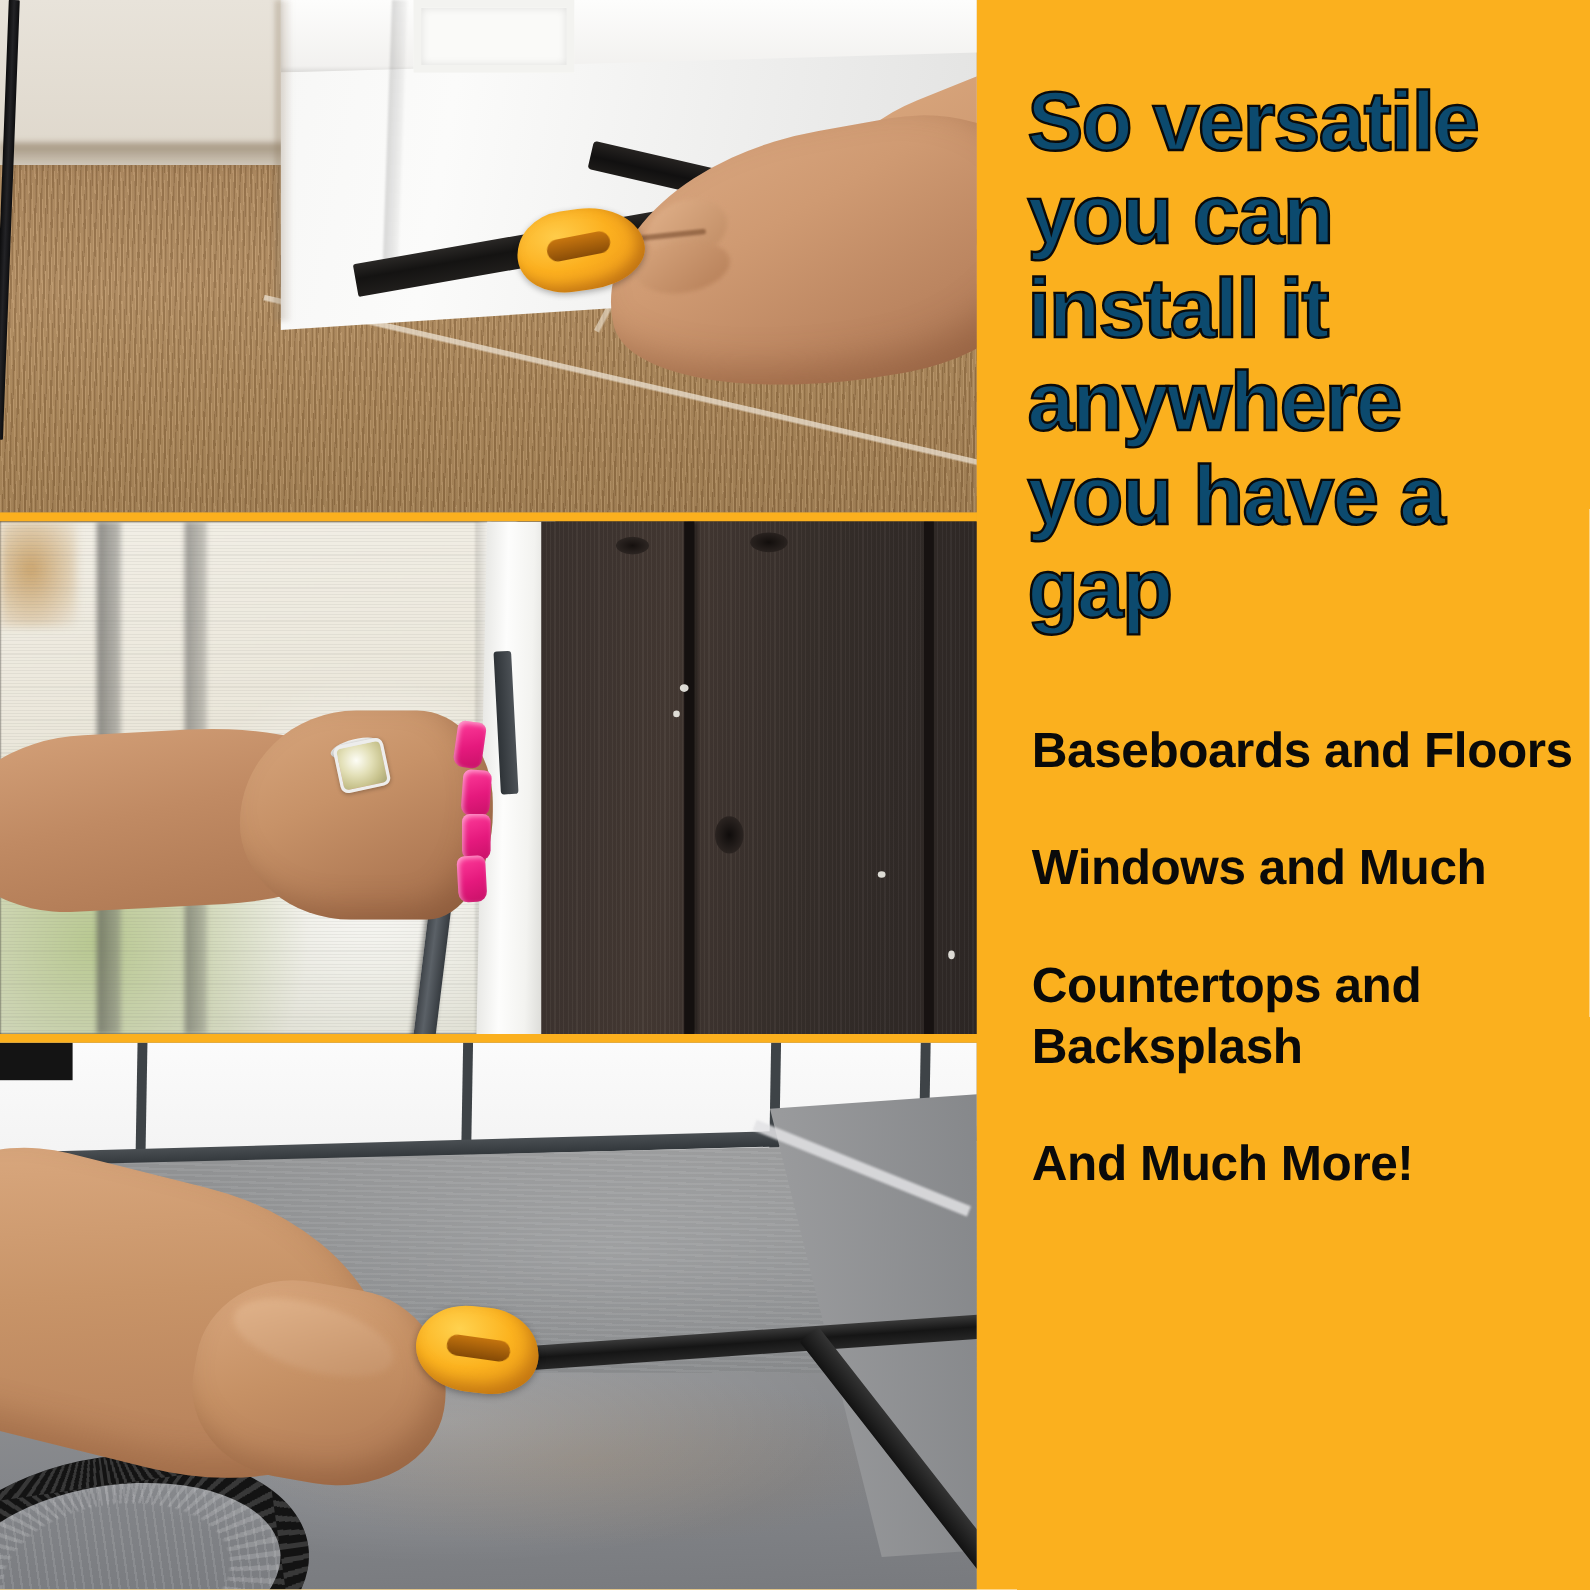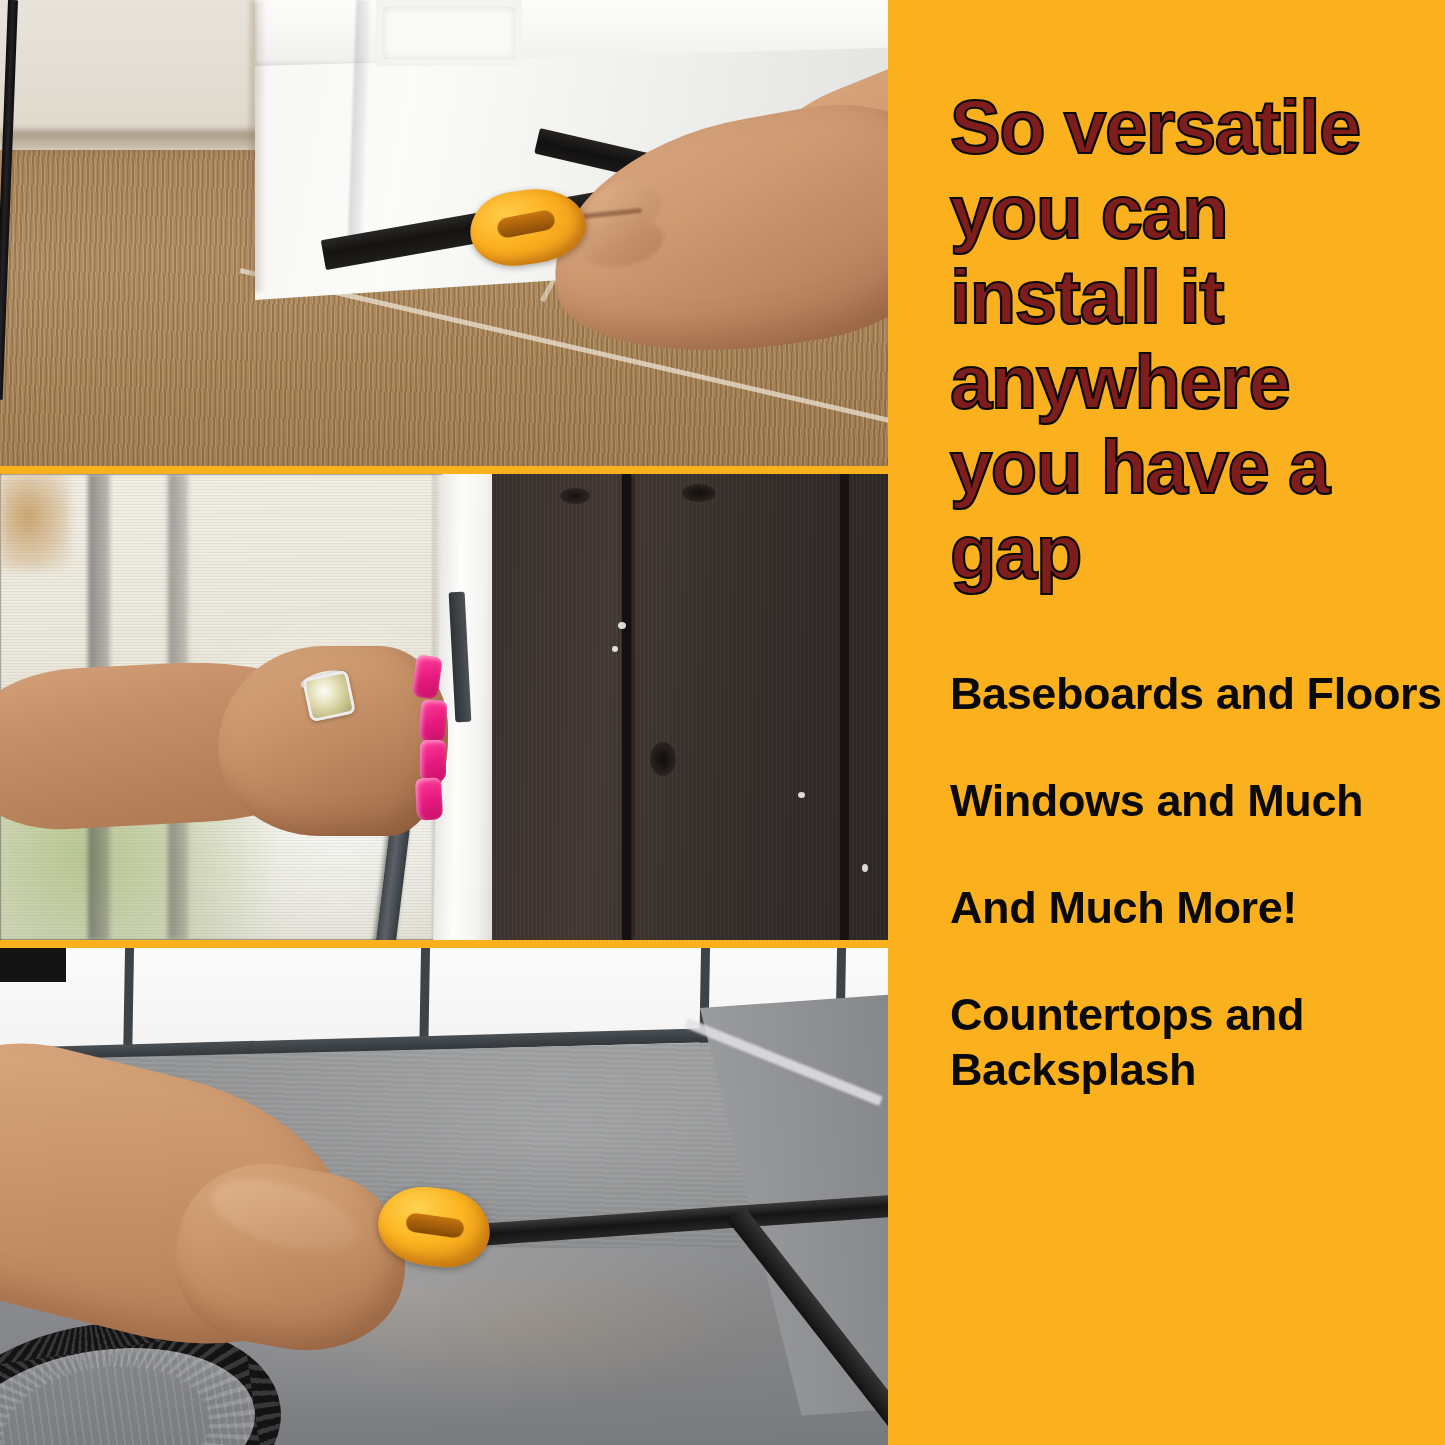--- a/index.html
+++ b/index.html
@@ -579,36 +579,36 @@
     left: 888px; top: 0;
     width: 557px; height: 1445px;
     background: #fbb01e;
   }
 
   .headline {
     position: absolute;
     left: 46px;
     top: 68px;
     width: 480px;
-    margin: 16px;
-    color: #7f1d1d;
+    margin: 0;
+    color: #0c4a6e;
     font-family: "Liberation Sans", sans-serif;
     font-weight: 700;
     font-size: 76px;
     line-height: 85px;
     letter-spacing: -1.4px;
     -webkit-text-stroke: 2.2px #0a0a0a;
   }
 
   .feature-list {
     position: absolute;
     left: 46px;
     top: 650px;
     width: 495px;
-    margin: 16px;
+    margin: 4px;
     padding: 0;
     list-style: none;
   }
   .feature-item {
     color: #0a0a0a;
     font-family: "Liberation Sans", sans-serif;
     font-weight: 700;
     font-size: 45px;
     line-height: 55px;
     letter-spacing: -0.4px;
@@ -706,19 +706,19 @@
 
   </div>
 
   <div class="text-column">
 
     <h1 class="headline">So versatile you can install it anywhere you have a gap</h1>
 
     <ul class="feature-list">
       <li class="feature-item">Baseboards and Floors</li>
       <li class="feature-item">Windows and Much</li>
+      <li class="feature-item">Countertops and Backsplash</li>
       <li class="feature-item">And Much More!</li>
-      <li class="feature-item">Countertops and Backsplash</li>
     </ul>
 
   </div>
 
 </div>
 
 </body></html>

